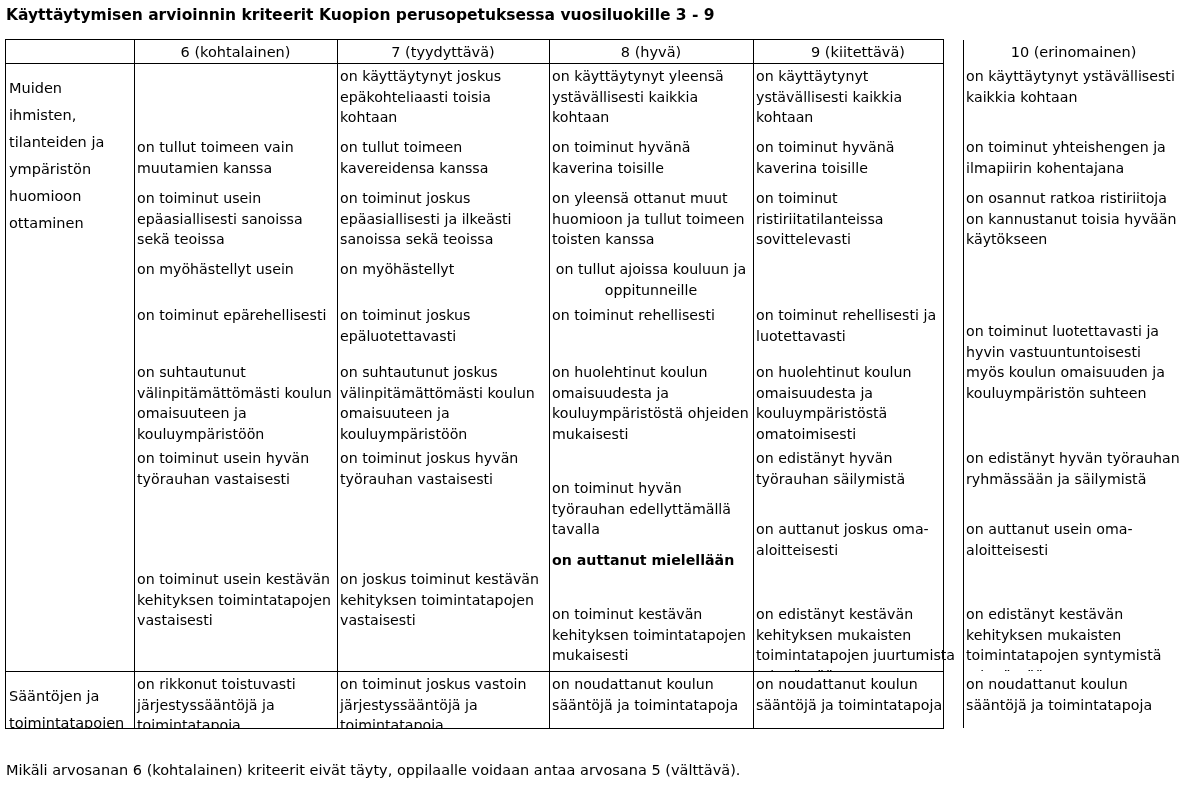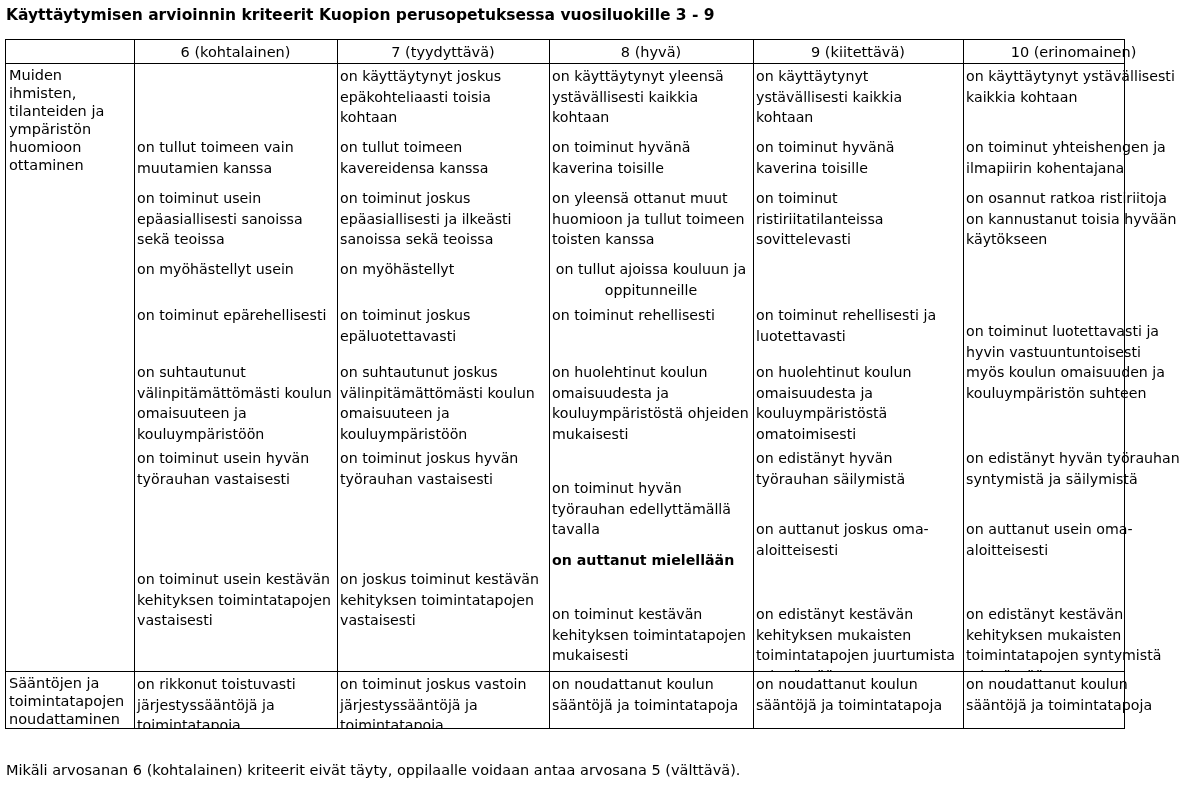--- a/index.html
+++ b/index.html
@@ -30,21 +30,21 @@
     font-size: 15.5px;
     font-weight: bold;
     letter-spacing: 0px;
     white-space: nowrap;
   }
 
   .grid {
     position: absolute;
     left: 5px;
     top: 39px;
-    width: 1120px;
+    width: 939px;
     height: 690px;
     border: 1px solid #000;
     box-sizing: border-box;
   }
 
   
   .vrule {
     position: absolute;
     top: 0;
     bottom: 0;
@@ -73,23 +73,23 @@
   .cell {
     position: absolute;
     overflow: hidden;
     box-sizing: border-box;
     padding: 0;
   }
 
   .rowlabel {
     position: absolute;
     font-size: 14.5px;
-    line-height: 18px;
+    line-height: 27px;
     left: 3px;
-    top: 2px;
+    top: 11px;
     width: 124px;
   }
 
   .blk {
     position: absolute;
     font-size: 14.2px;
     line-height: 20.5px;
     left: 3px;
     width: calc(100% - 6px);
   }
@@ -165,21 +165,21 @@
         <div class="blk" style="top: 298px;">on huolehtinut koulun omaisuudesta ja kouluympäristöstä omatoimisesti</div>
         <div class="blk" style="top: 384px;">on edistänyt hyvän työrauhan säilymistä</div>
         <div class="blk" style="top: 455px;">on auttanut joskus oma-aloitteisesti</div>
         <div class="blk" style="top: 540px;">on edistänyt kestävän kehityksen mukaisten toimintatapojen juurtumista ryhmässään</div>
       </div>
       <div class="cell" style="left: 957px; top: 24px; width: 221px; height: 607px;">
         <div class="blk" style="top: 2px;">on käyttäytynyt ystävällisesti kaikkia kohtaan</div>
         <div class="blk" style="top: 73px;">on toiminut yhteishengen ja ilmapiirin kohentajana</div>
         <div class="blk" style="top: 124px;">on osannut ratkoa ristiriitoja on kannustanut toisia hyvään käytökseen</div>
         <div class="blk" style="top: 257px;">on toiminut luotettavasti ja hyvin vastuuntuntoisesti myös koulun omaisuuden ja kouluympäristön suhteen</div>
-        <div class="blk" style="top: 384px;">on edistänyt hyvän työrauhan syntymistä ja säilymistä</div>
+        <div class="blk" style="top: 384px;">on edistänyt hyvän työrauhan ryhmässään ja säilymistä</div>
         <div class="blk" style="top: 455px;">on auttanut usein oma-aloitteisesti</div>
         <div class="blk" style="top: 540px;">on edistänyt kestävän kehityksen mukaisten toimintatapojen syntymistä ryhmässään</div>
       </div>
       <div class="cell" style="left: 0px; top: 632px; width: 128px; height: 57px;">
         <div class="rowlabel">Sääntöjen ja toimintatapojen noudattaminen</div>
       </div>
       <div class="cell" style="left: 128px; top: 632px; width: 203px; height: 57px;">
         <div class="blk" style="top: 2px;">on rikkonut toistuvasti järjestyssääntöjä ja toimintatapoja</div>
       </div>
       <div class="cell" style="left: 331px; top: 632px; width: 212px; height: 57px;">

